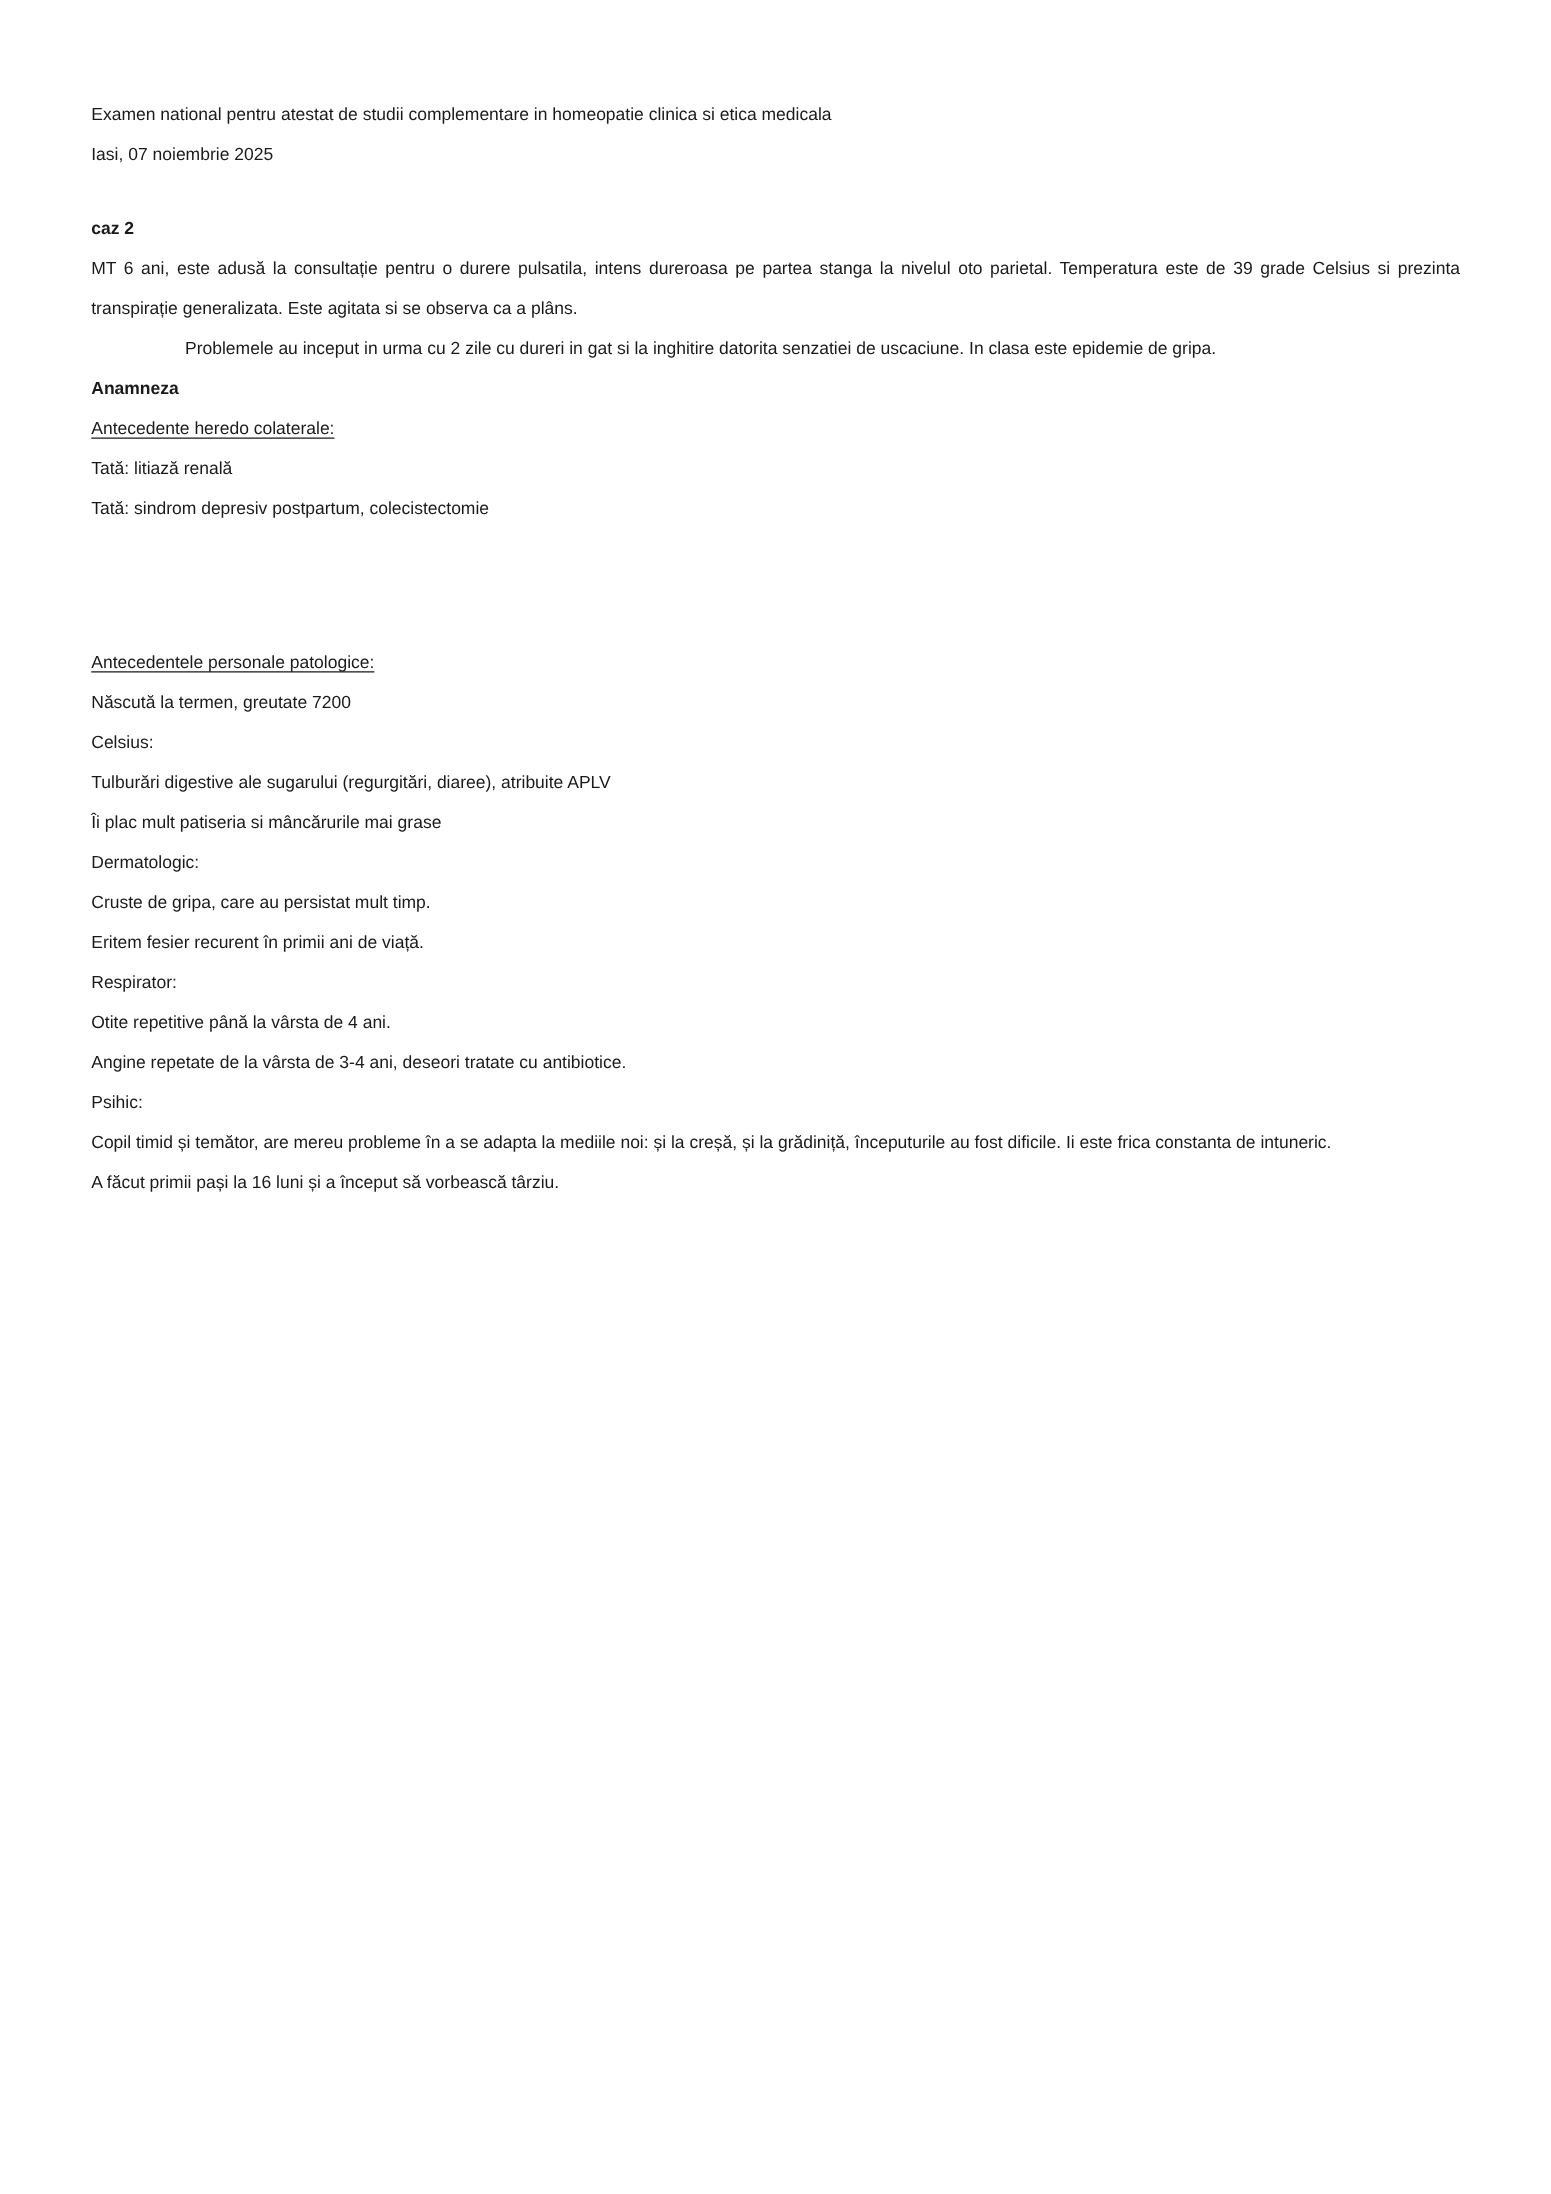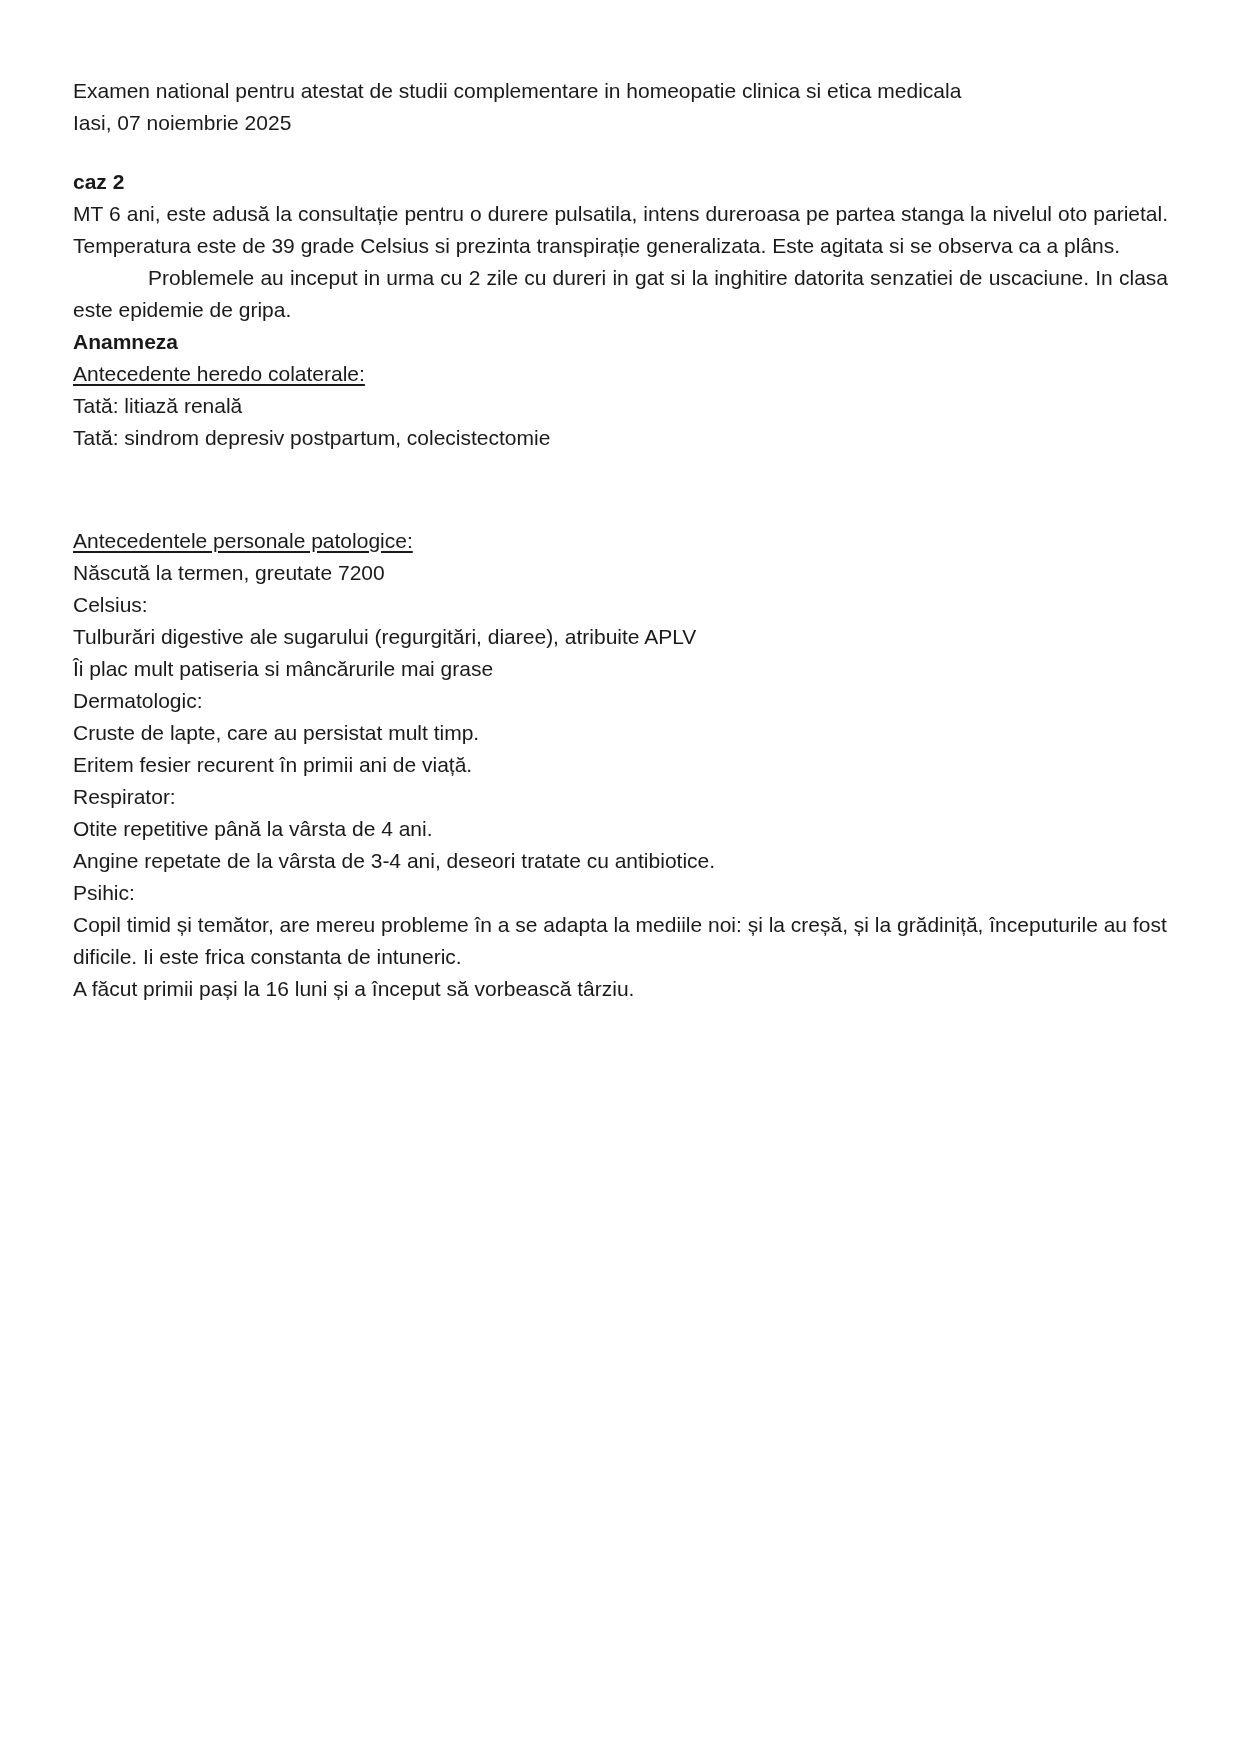--- a/index.html
+++ b/index.html
@@ -8,21 +8,21 @@
     background: #ffffff;
   }
   .page {
     position: relative;
     width: 1241px;
     height: 1755px;
     box-sizing: border-box;
     background: #ffffff;
     color: #1a1a1a;
     font-family: "Liberation Sans", sans-serif;
-    font-size: 21px;
+    font-size: 14px;
     line-height: 32px;
     padding: 75px 73px 0 73px;
     overflow: hidden;
   }
   .page p, .page div.par {
     margin: 0;
     padding: 0;
   }
   .header-block {
     margin-bottom: 27px;
@@ -45,21 +45,21 @@
     margin-top: 71px;
     margin-bottom: 20px;
   }
   .heading-underline {
     margin-left: 31px;
     margin-bottom: 20px;
     text-decoration: underline;
     text-underline-offset: 3px;
   }
   .heading-underline.second {
-    margin-top: 71px;
+    margin-top: 91px;
   }
   .item-l2 {
     margin-left: 115px;
     margin-bottom: 20px;
   }
   .item-l3 {
     margin-left: 192px;
     margin-bottom: 20px;
   }
   .item-l3.long-note {
@@ -91,21 +91,21 @@
 
   <p class="heading-underline second">Antecedentele personale patologice:</p>
 
   <p class="item-l2">Născută la termen, greutate 7200</p>
 
   <p class="item-l2">Celsius:</p>
   <p class="item-l3">Tulburări digestive ale sugarului (regurgitări, diaree), atribuite APLV</p>
   <p class="item-l3">Îi plac mult patiseria si mâncărurile mai grase</p>
 
   <p class="item-l2">Dermatologic:</p>
-  <p class="item-l3">Cruste de lapte, care au persistat mult timp.</p>
+  <p class="item-l3">Cruste de gripa, care au persistat mult timp.</p>
   <p class="item-l3">Eritem fesier recurent în primii ani de viață.</p>
 
   <p class="item-l2">Respirator:</p>
   <p class="item-l3">Otite repetitive până la vârsta de 4 ani.</p>
   <p class="item-l3">Angine repetate de la vârsta de 3-4 ani, deseori tratate cu antibiotice.</p>
 
   <p class="item-l2">Psihic:</p>
   <p class="item-l3 long-note">Copil timid și temător, are mereu probleme în a se adapta la mediile noi: și la creșă, și la grădiniță, începuturile au fost dificile. Ii este frica constanta de intuneric.</p>
   <p class="item-l3">A făcut primii pași la 16 luni și a început să vorbească târziu.</p>
 

